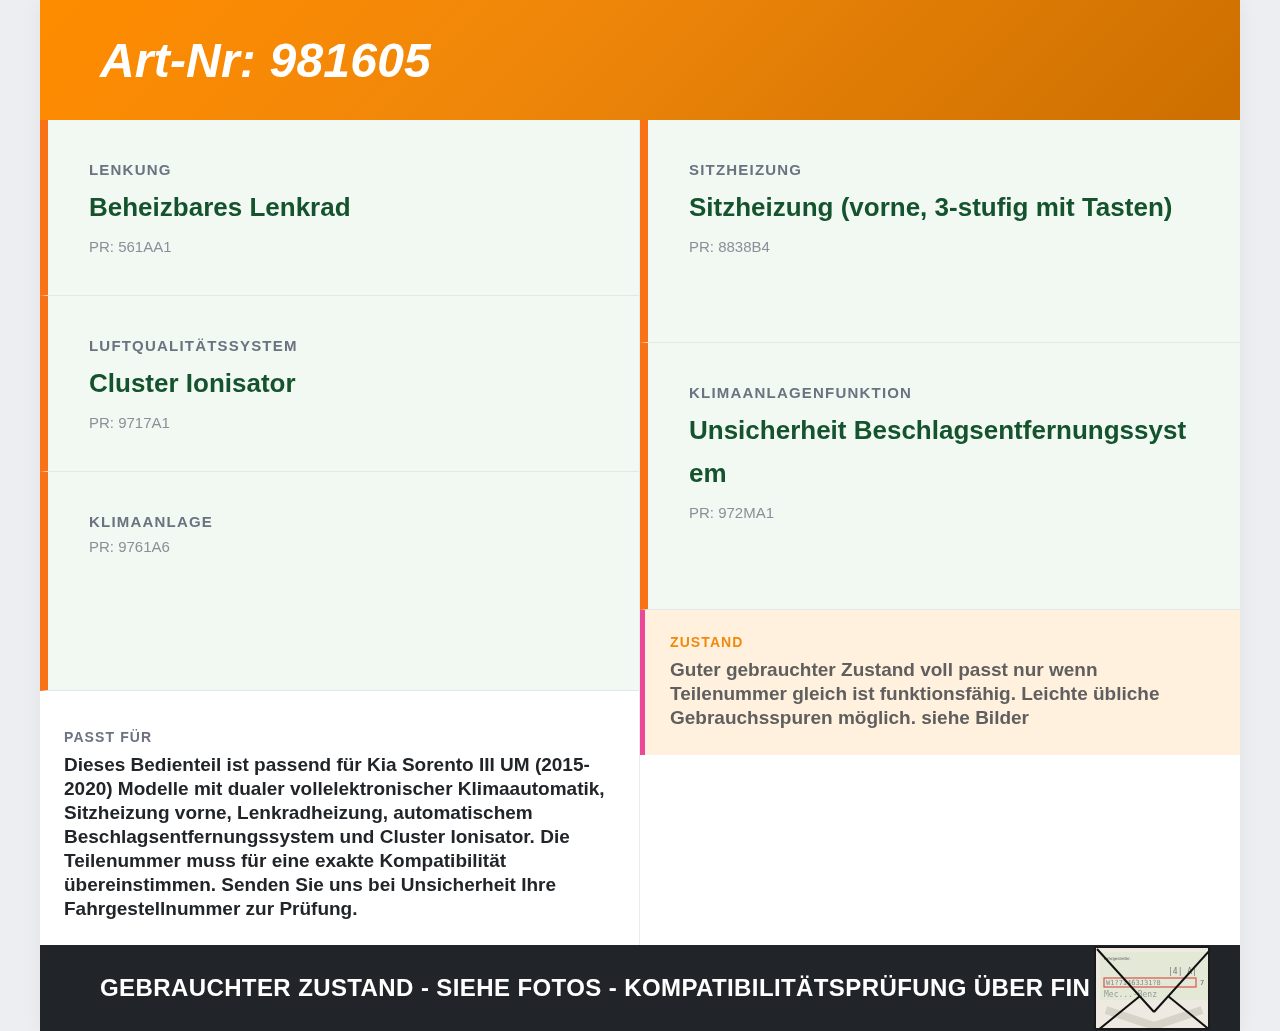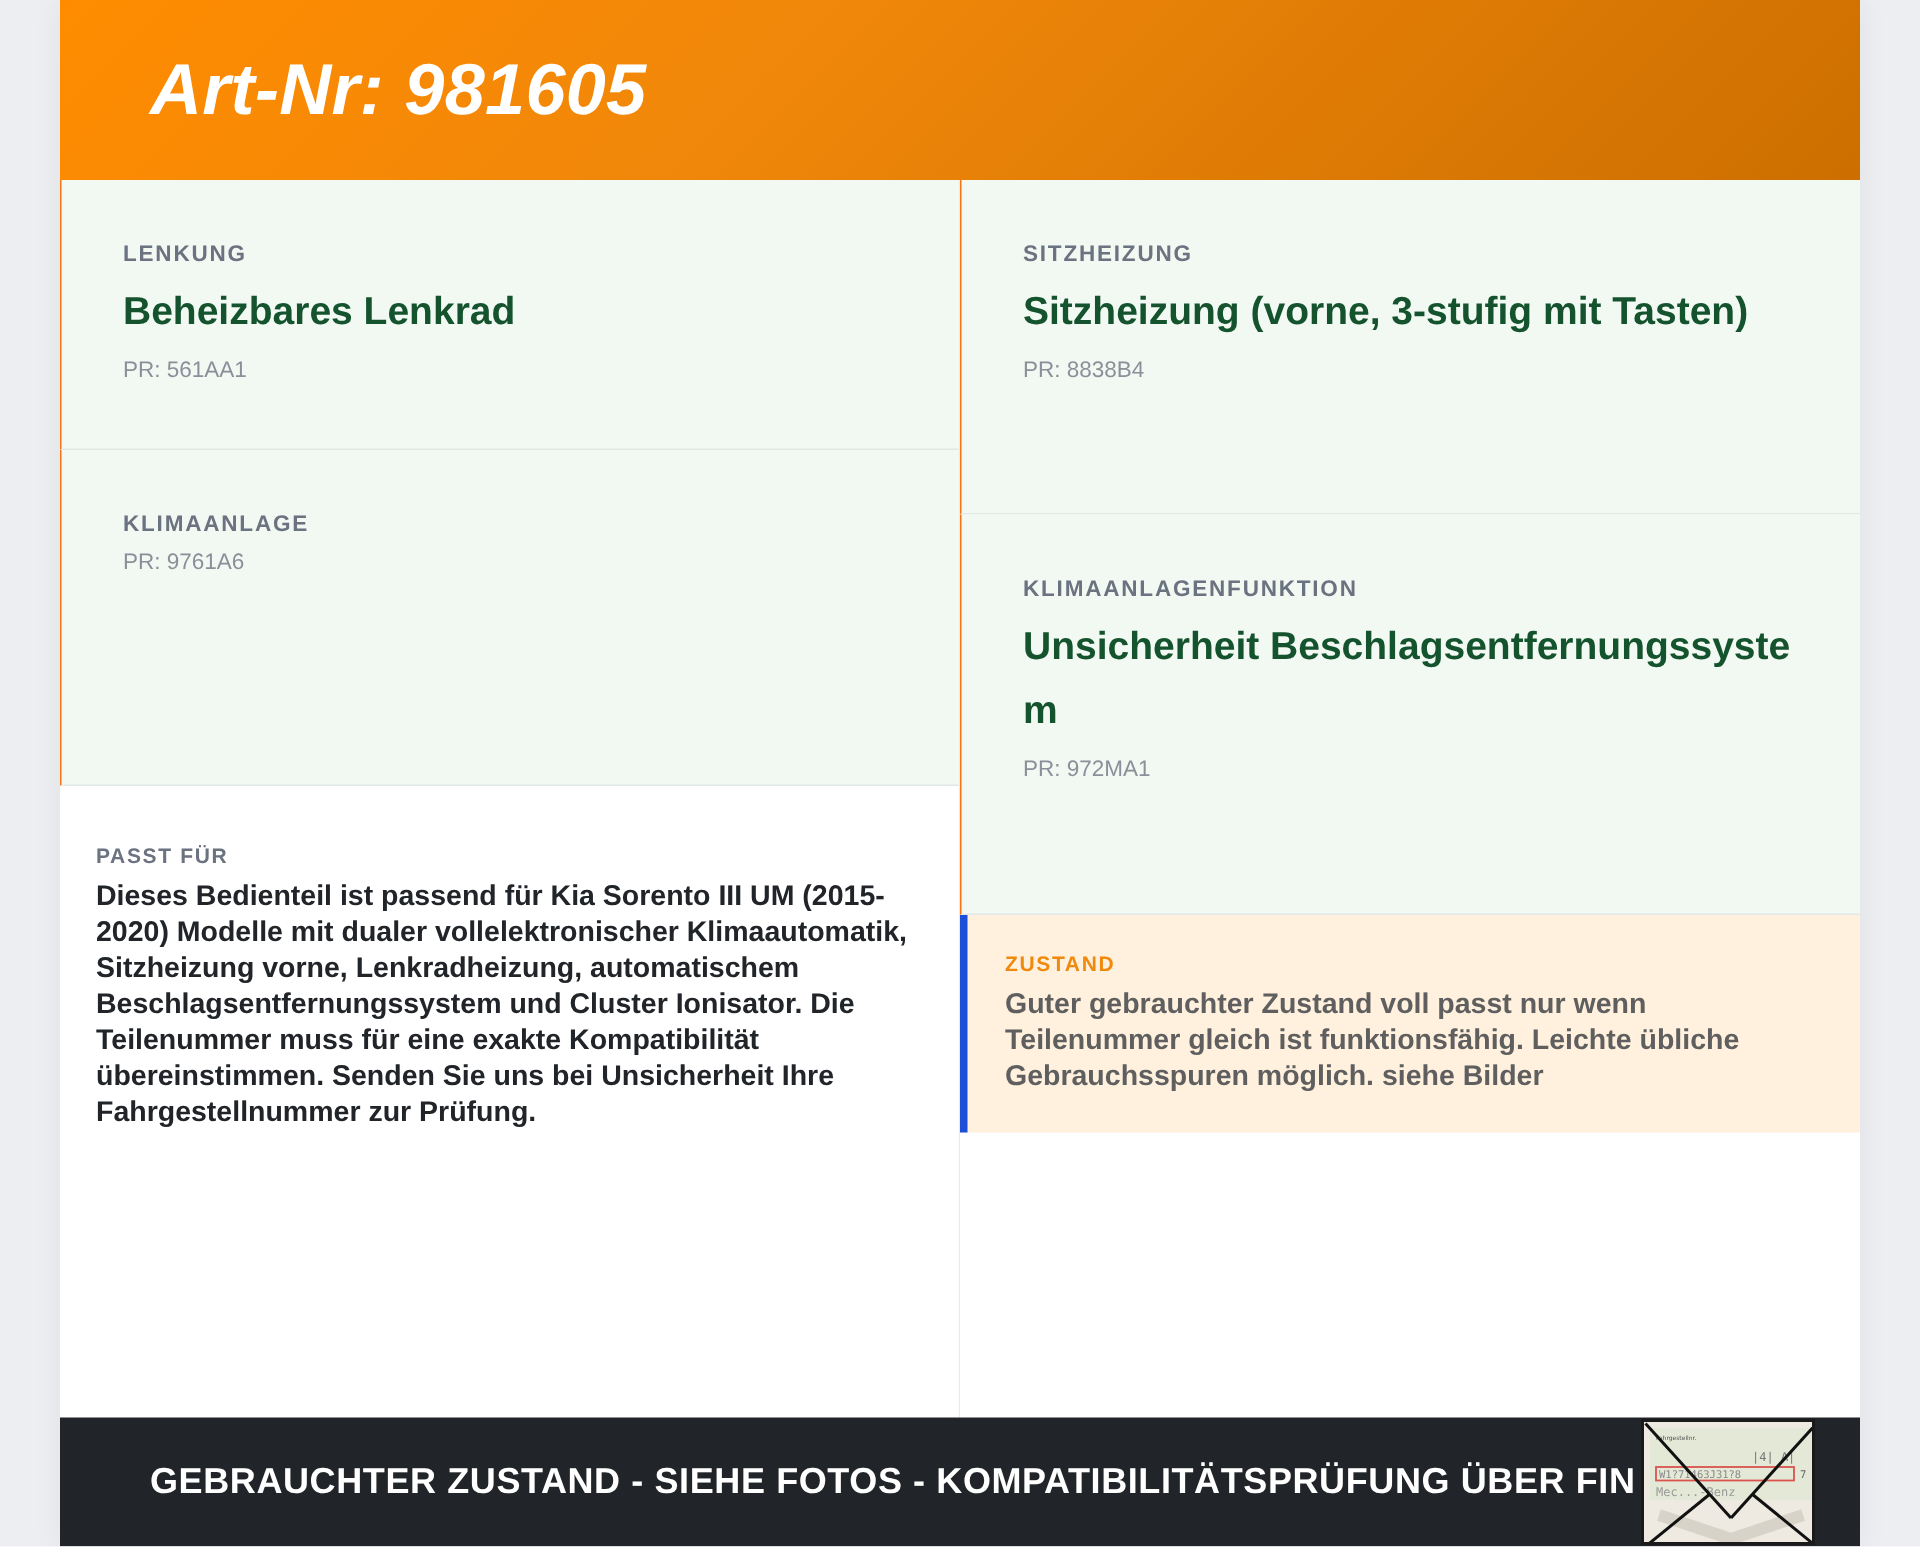--- a/index.html
+++ b/index.html
@@ -34,21 +34,21 @@
       display: flex;
       height: 825px;
     }
     .col {
       width: 600px;
       display: flex; flex-direction: column;
     }
     .col.left { border-right: 1px solid #e9ecef; }
     .feature {
       background: #f1f9f2;
-      border-left: 1px solid #f97316;
+      border-left: 8px solid #f97316;
       border-bottom: 1px solid #e3e8e6;
       padding: 41px 40px 40px 41px;
     }
     .feature .cat {
       font-size: 15px; font-weight: 700;
       color: #6b7280;
       letter-spacing: 1.2px;
       text-transform: uppercase;
       margin-bottom: 8px;
     }
@@ -81,21 +81,21 @@
       margin-bottom: 8px;
     }
     .fits .text {
       font-size: 19px;
       color: #212529;
       line-height: 24px;
       font-weight: 600;
     }
     .condition {
       background: #fff1de;
-      border-left: 5px solid #1d4ed8;
+      border-left: 5px solid #ec4899;
       padding: 24px 24px 24px 25px;
       height: 145px;
     }
     .condition .cat {
       font-size: 14px; font-weight: 700;
       color: #f08a0e;
       letter-spacing: 1.1px;
       text-transform: uppercase;
       margin-bottom: 8px;
     }
@@ -135,20 +135,25 @@
   <div class="header">
     <h1>Art-Nr: 981605</h1>
   </div>
 
   <div class="grid">
     <div class="col left">
       <div class="feature f1">
         <div class="cat">LENKUNG</div>
         <div class="title">Beheizbares Lenkrad</div>
         <div class="pr">PR: 561AA1</div>
+      </div>
+      <div class="feature f2">
+        <div class="cat">LUFTQUALITÄTSSYSTEM</div>
+        <div class="title">Cluster Ionisator</div>
+        <div class="pr">PR: 9717A1</div>
       </div>
       <div class="feature f3">
         <div class="cat">KLIMAANLAGE</div>
         <div class="pr">PR: 9761A6</div>
       </div>
       <div class="fits">
         <div class="cat">PASST FÜR</div>
         <div class="text">Dieses Bedienteil ist passend für Kia Sorento III UM (2015-2020) Modelle mit dualer vollelektronischer Klimaautomatik, Sitzheizung vorne, Lenkradheizung, automatischem Beschlagsentfernungssystem und Cluster Ionisator. Die Teilenummer muss für eine exakte Kompatibilität übereinstimmen. Senden Sie uns bei Unsicherheit Ihre Fahrgestellnummer zur Prüfung.</div>
       </div>
     </div>

